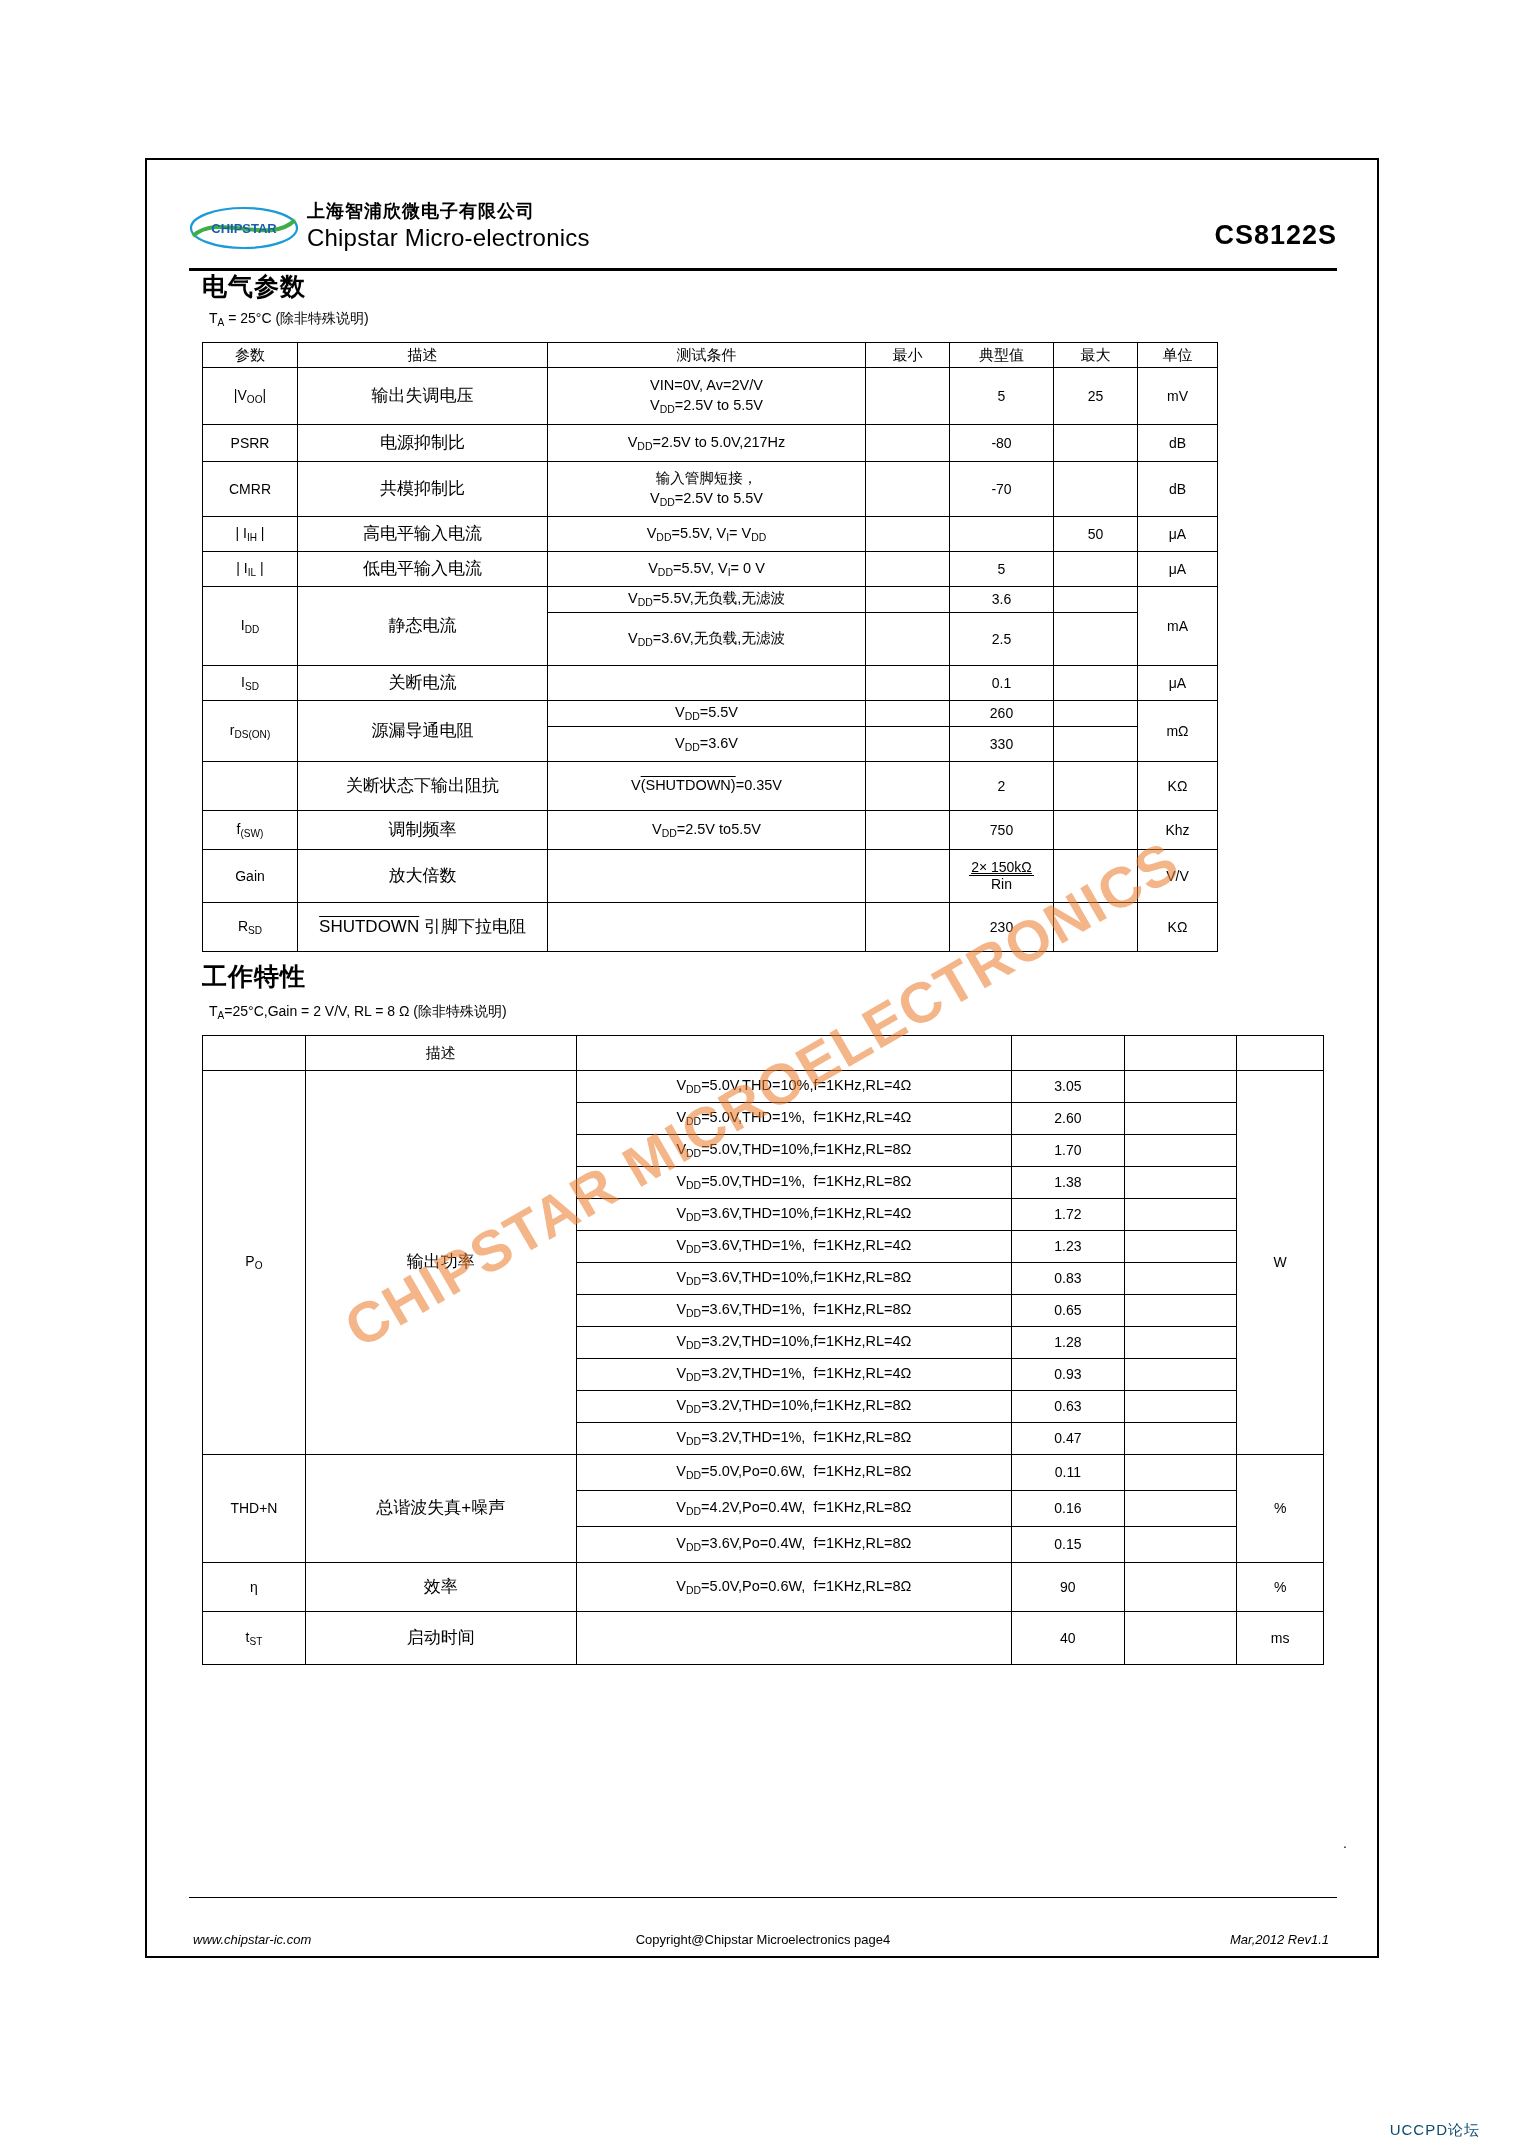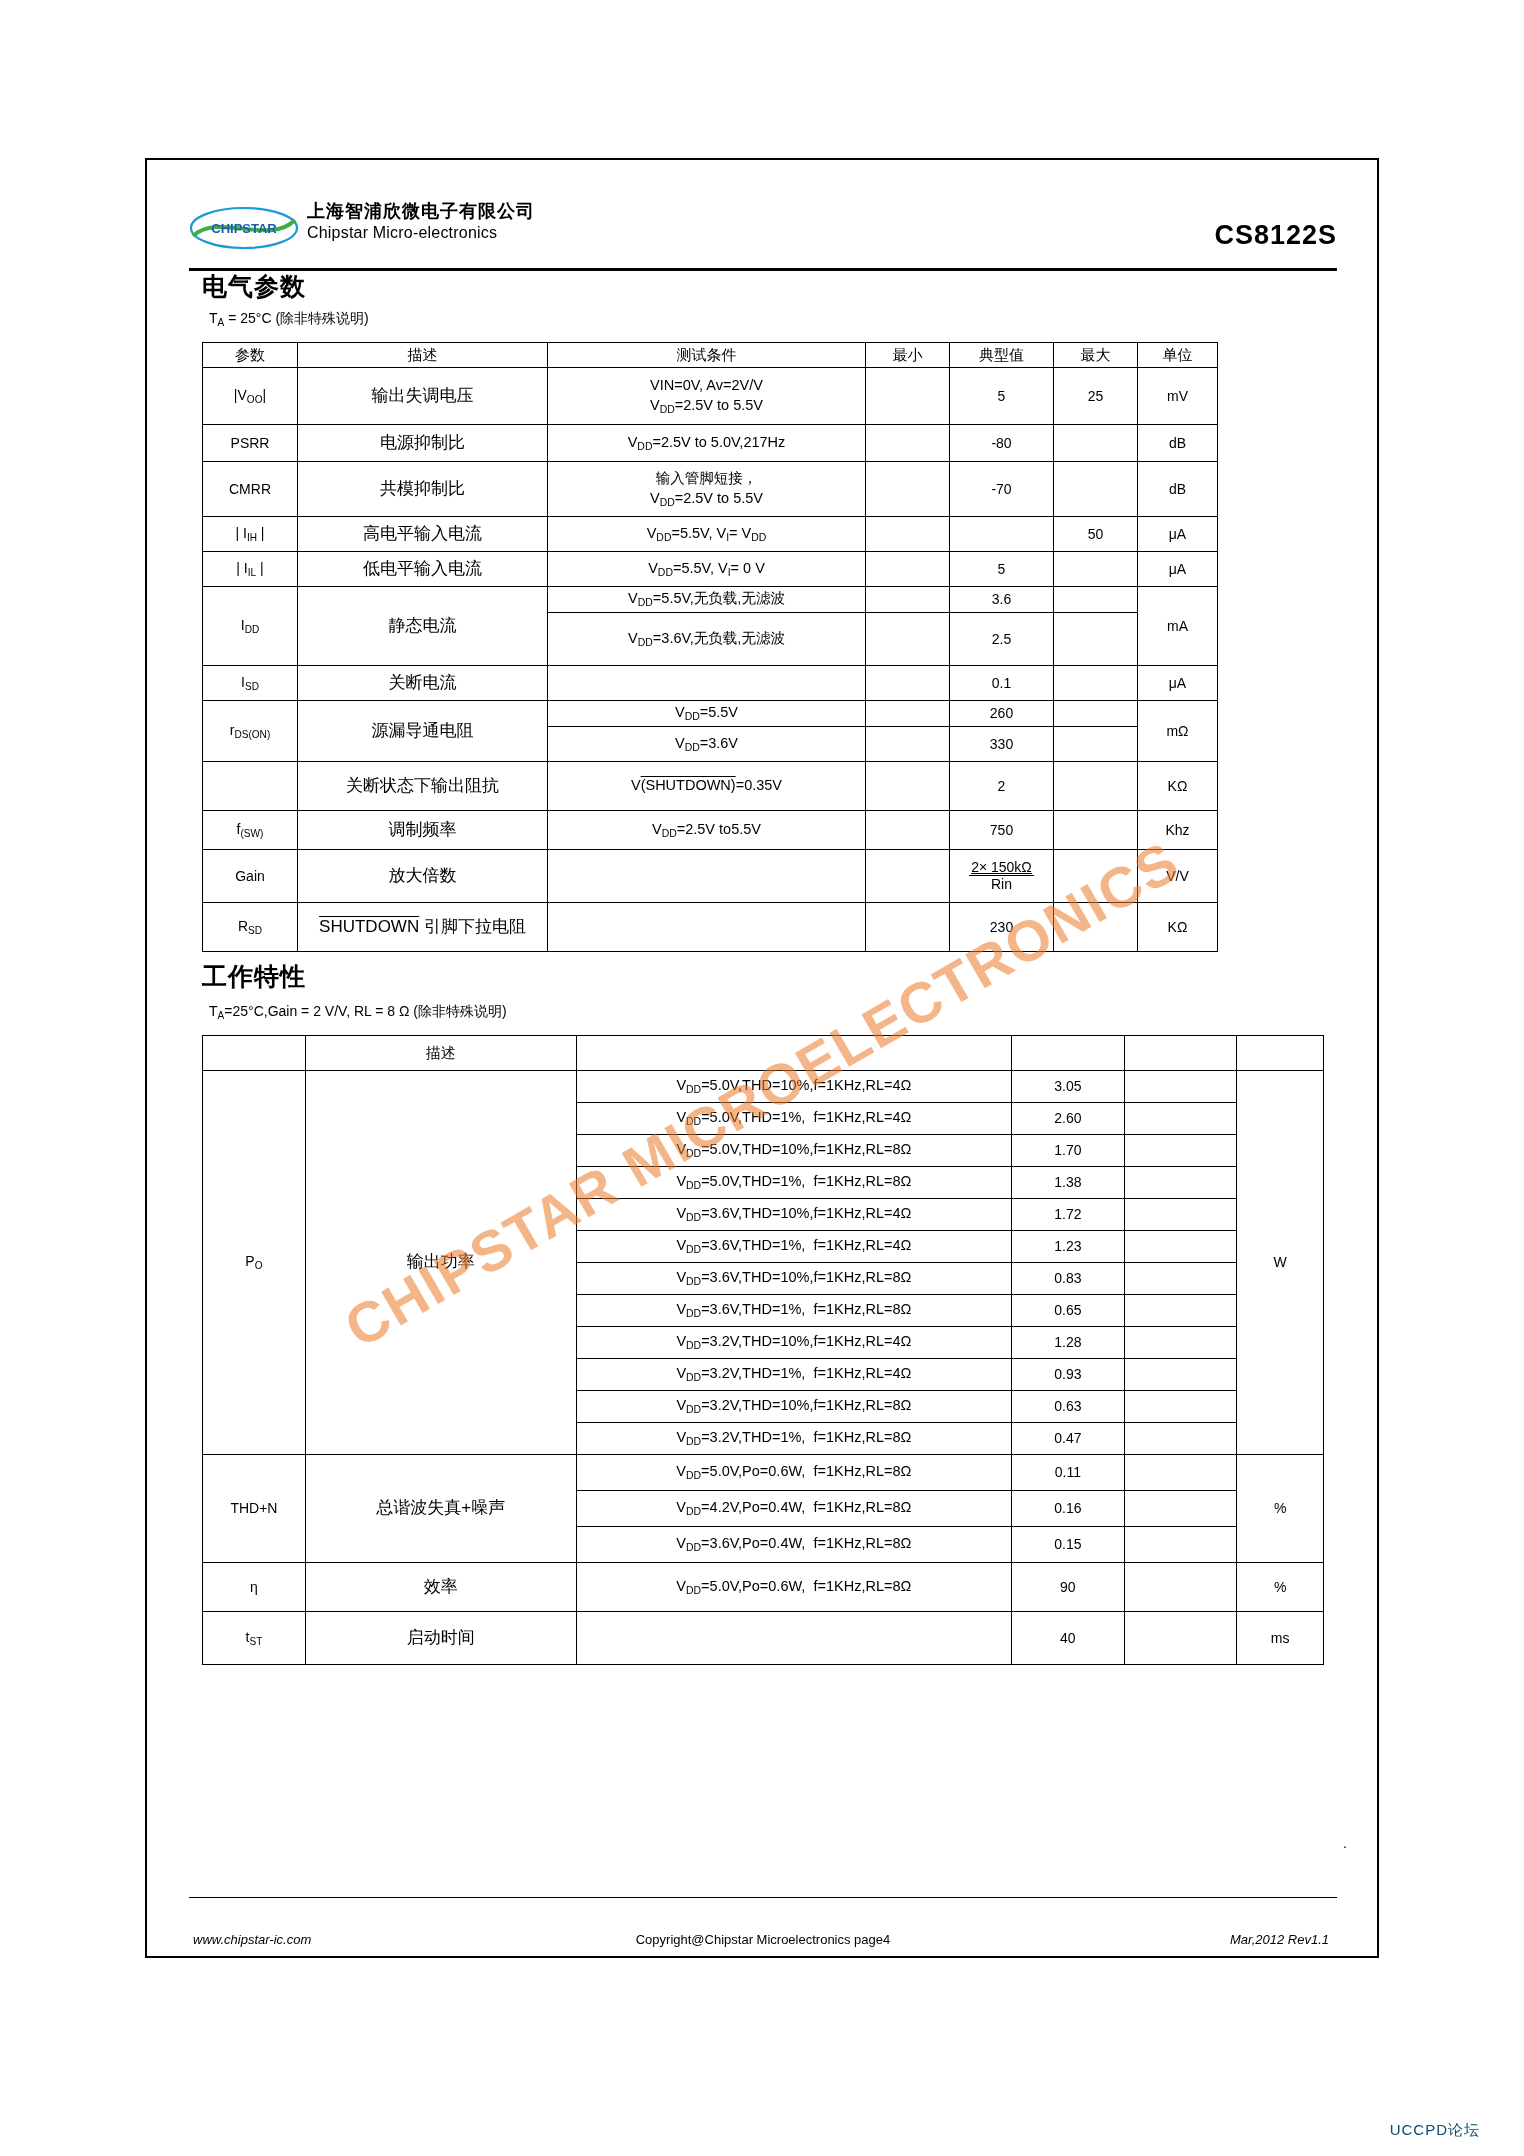--- a/index.html
+++ b/index.html
@@ -52,21 +52,21 @@
     left: 118px;
     top: 2px;
     line-height: 1.25;
   }
   .company .cn {
     font-size: 18px;
     font-weight: bold;
     letter-spacing: 1px;
   }
   .company .en {
-    font-size: 16px;
+    font-size: 24px;
     letter-spacing: 0.2px;
   }
   .partno {
     position: absolute;
     right: 0;
     top: 22px;
     font-size: 27px;
     font-weight: bold;
     letter-spacing: 1px;
   }

